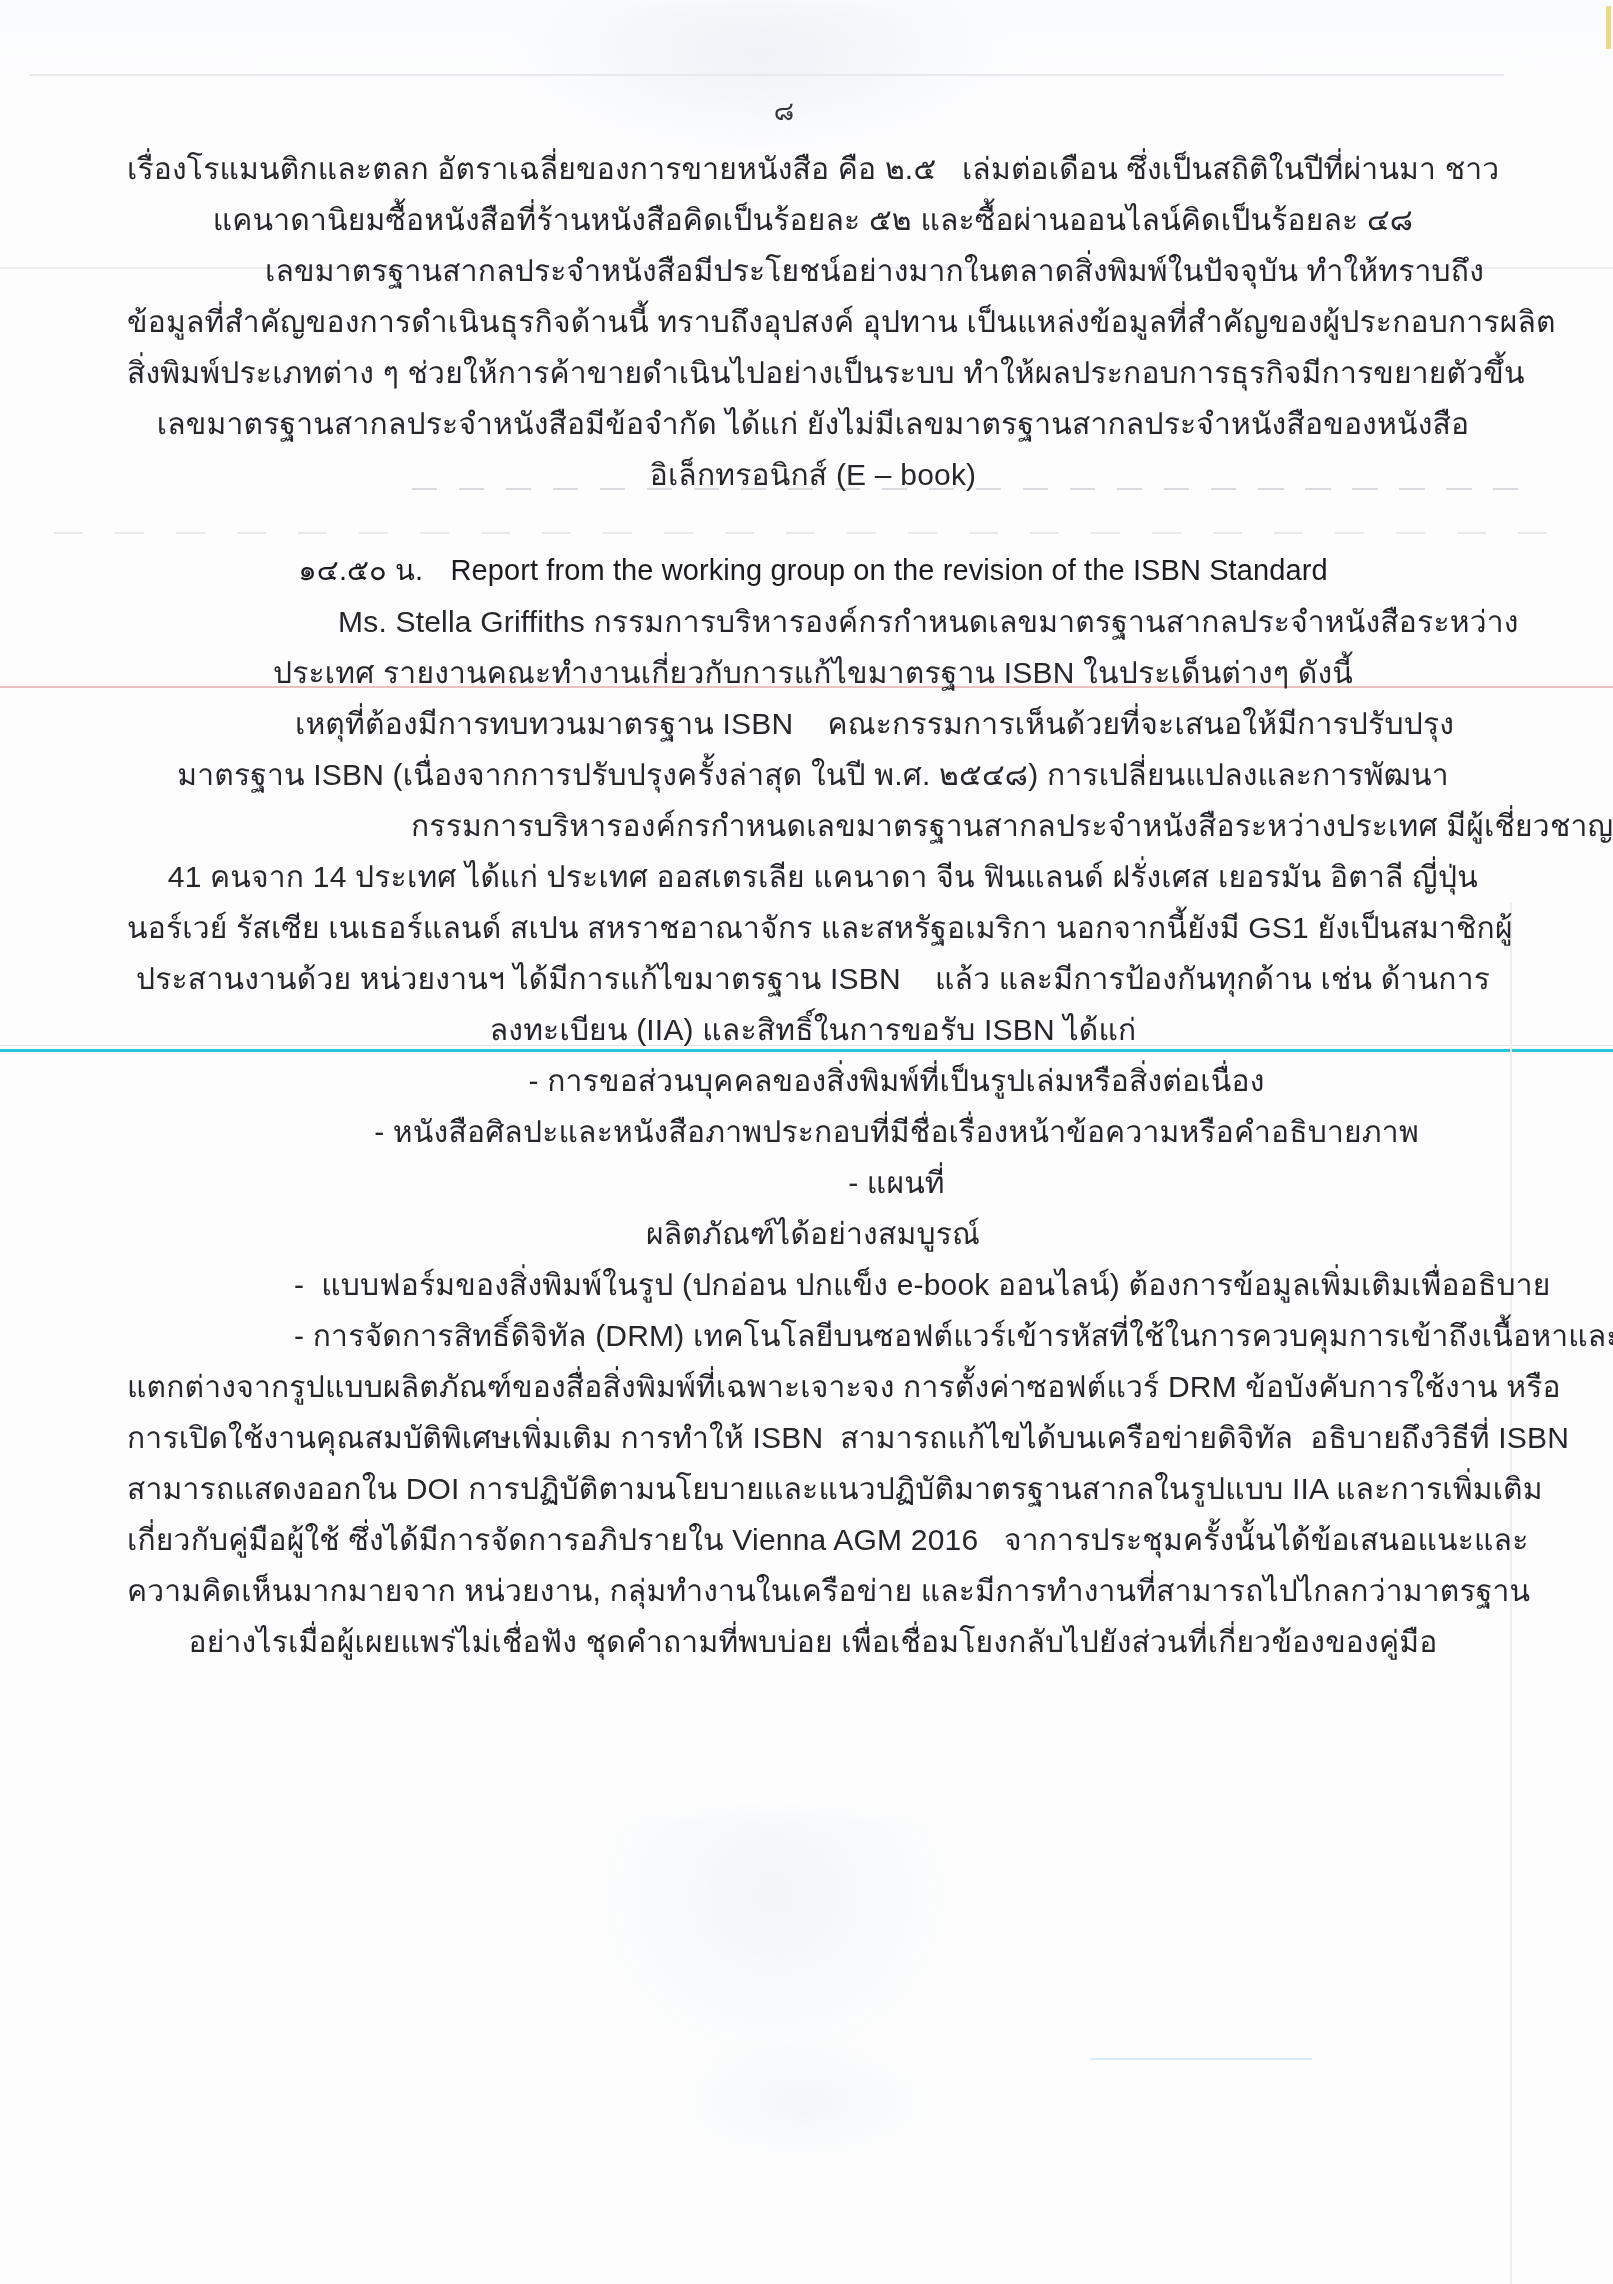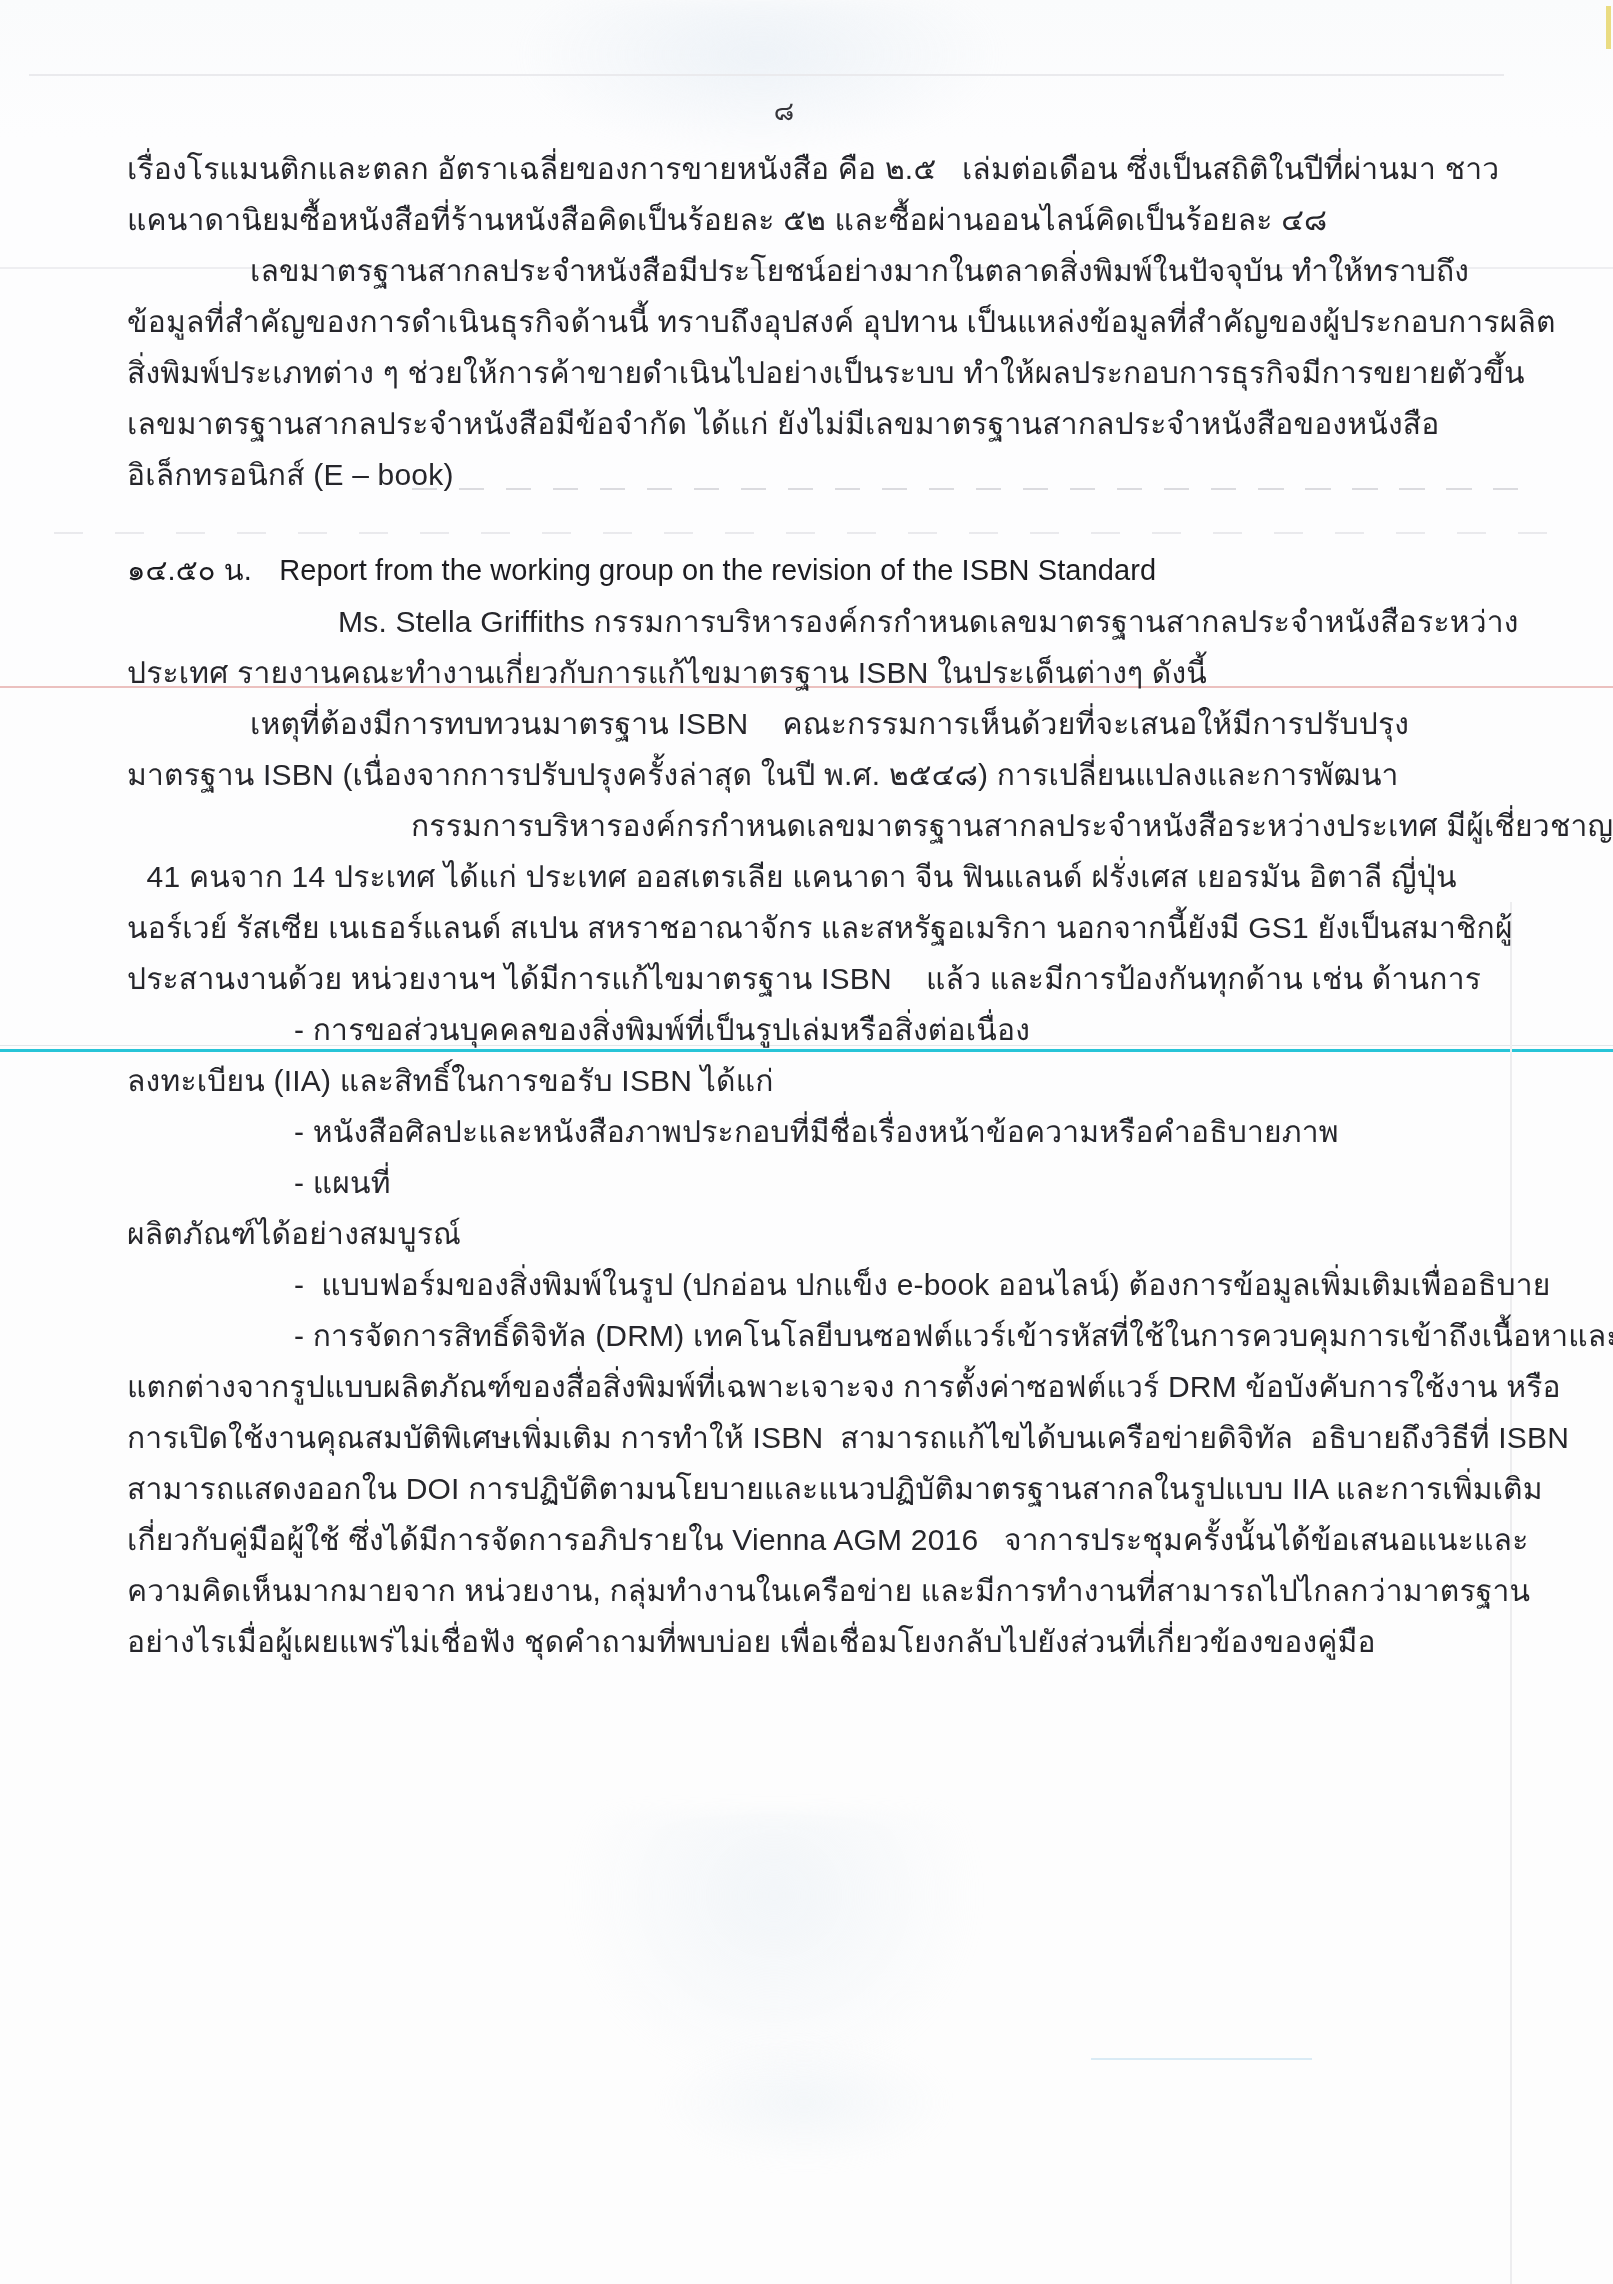--- a/index.html
+++ b/index.html
@@ -11,21 +11,21 @@
   .page{position:absolute;inset:0;background:linear-gradient(180deg,#fafbfc 0%,#fdfdfe 6%,#fdfdfd 100%)}
   
   .page-number{
     position:absolute;top:90px;left:686px;width:196px;text-align:center;
     font-size:26.5px;color:#35353a;
   }
   
   .doc{position:absolute;left:127px;top:143px;width:1372px}
   .line{
     white-space:pre;font-size:30px;line-height:51px;height:51px;
-    color:#26262b;letter-spacing:0.2px;
+    color:#26262b;letter-spacing:0.2px;text-align:center;
   }
   .flush{padding-left:0}
   .num{padding-left:19.6px}
   .para{padding-left:123px}
   .sub{padding-left:211px}
   .sub2{padding-left:284px}
   .bullet{padding-left:167px}
   .heading{
     font-weight:normal;color:#1c1c20;font-size:29px;margin-top:45px;
     letter-spacing:0.1px;
@@ -84,22 +84,22 @@
       <div class="line flush">อิเล็กทรอนิกส์ (E – book)</div>
       <div class="line flush heading"><span class="time">๑๔.๕๐ น.</span><span>Report from the working group on the revision of the ISBN Standard</span></div>
       <div class="line sub">Ms. Stella Griffiths กรรมการบริหารองค์กรกำหนดเลขมาตรฐานสากลประจำหนังสือระหว่าง</div>
       <div class="line flush">ประเทศ รายงานคณะทำงานเกี่ยวกับการแก้ไขมาตรฐาน ISBN ในประเด็นต่างๆ ดังนี้</div>
       <div class="line para">เหตุที่ต้องมีการทบทวนมาตรฐาน ISBN    คณะกรรมการเห็นด้วยที่จะเสนอให้มีการปรับปรุง</div>
       <div class="line flush">มาตรฐาน ISBN (เนื่องจากการปรับปรุงครั้งล่าสุด ในปี พ.ศ. ๒๕๔๘) การเปลี่ยนแปลงและการพัฒนา</div>
       <div class="line sub2">กรรมการบริหารองค์กรกำหนดเลขมาตรฐานสากลประจำหนังสือระหว่างประเทศ มีผู้เชี่ยวชาญ</div>
       <div class="line num">41 คนจาก 14 ประเทศ ได้แก่ ประเทศ ออสเตรเลีย แคนาดา จีน ฟินแลนด์ ฝรั่งเศส เยอรมัน อิตาลี ญี่ปุ่น</div>
       <div class="line flush">นอร์เวย์ รัสเซีย เนเธอร์แลนด์ สเปน สหราชอาณาจักร และสหรัฐอเมริกา นอกจากนี้ยังมี GS1 ยังเป็นสมาชิกผู้</div>
       <div class="line flush">ประสานงานด้วย หน่วยงานฯ ได้มีการแก้ไขมาตรฐาน ISBN    แล้ว และมีการป้องกันทุกด้าน เช่น ด้านการ</div>
+      <div class="line flush">ลงทะเบียน (IIA) และสิทธิ์ในการขอรับ ISBN ได้แก่</div>
       <div class="line bullet">- การขอส่วนบุคคลของสิ่งพิมพ์ที่เป็นรูปเล่มหรือสิ่งต่อเนื่อง</div>
-      <div class="line flush">ลงทะเบียน (IIA) และสิทธิ์ในการขอรับ ISBN ได้แก่</div>
       <div class="line bullet">- หนังสือศิลปะและหนังสือภาพประกอบที่มีชื่อเรื่องหน้าข้อความหรือคำอธิบายภาพ</div>
       <div class="line bullet">- แผนที่</div>
       <div class="line flush">ผลิตภัณฑ์ได้อย่างสมบูรณ์</div>
       <div class="line bullet">-  แบบฟอร์มของสิ่งพิมพ์ในรูป (ปกอ่อน ปกแข็ง e-book ออนไลน์) ต้องการข้อมูลเพิ่มเติมเพื่ออธิบาย</div>
       <div class="line bullet">- การจัดการสิทธิ์ดิจิทัล (DRM) เทคโนโลยีบนซอฟต์แวร์เข้ารหัสที่ใช้ในการควบคุมการเข้าถึงเนื้อหาและ</div>
       <div class="line flush">แตกต่างจากรูปแบบผลิตภัณฑ์ของสื่อสิ่งพิมพ์ที่เฉพาะเจาะจง การตั้งค่าซอฟต์แวร์ DRM ข้อบังคับการใช้งาน หรือ</div>
       <div class="line flush">การเปิดใช้งานคุณสมบัติพิเศษเพิ่มเติม การทำให้ ISBN  สามารถแก้ไขได้บนเครือข่ายดิจิทัล  อธิบายถึงวิธีที่ ISBN</div>
       <div class="line flush">สามารถแสดงออกใน DOI การปฏิบัติตามนโยบายและแนวปฏิบัติมาตรฐานสากลในรูปแบบ IIA และการเพิ่มเติม</div>
       <div class="line flush">เกี่ยวกับคู่มือผู้ใช้ ซึ่งได้มีการจัดการอภิปรายใน Vienna AGM 2016   จาการประชุมครั้งนั้นได้ข้อเสนอแนะและ</div>
       <div class="line flush">ความคิดเห็นมากมายจาก หน่วยงาน, กลุ่มทำงานในเครือข่าย และมีการทำงานที่สามารถไปไกลกว่ามาตรฐาน</div>

